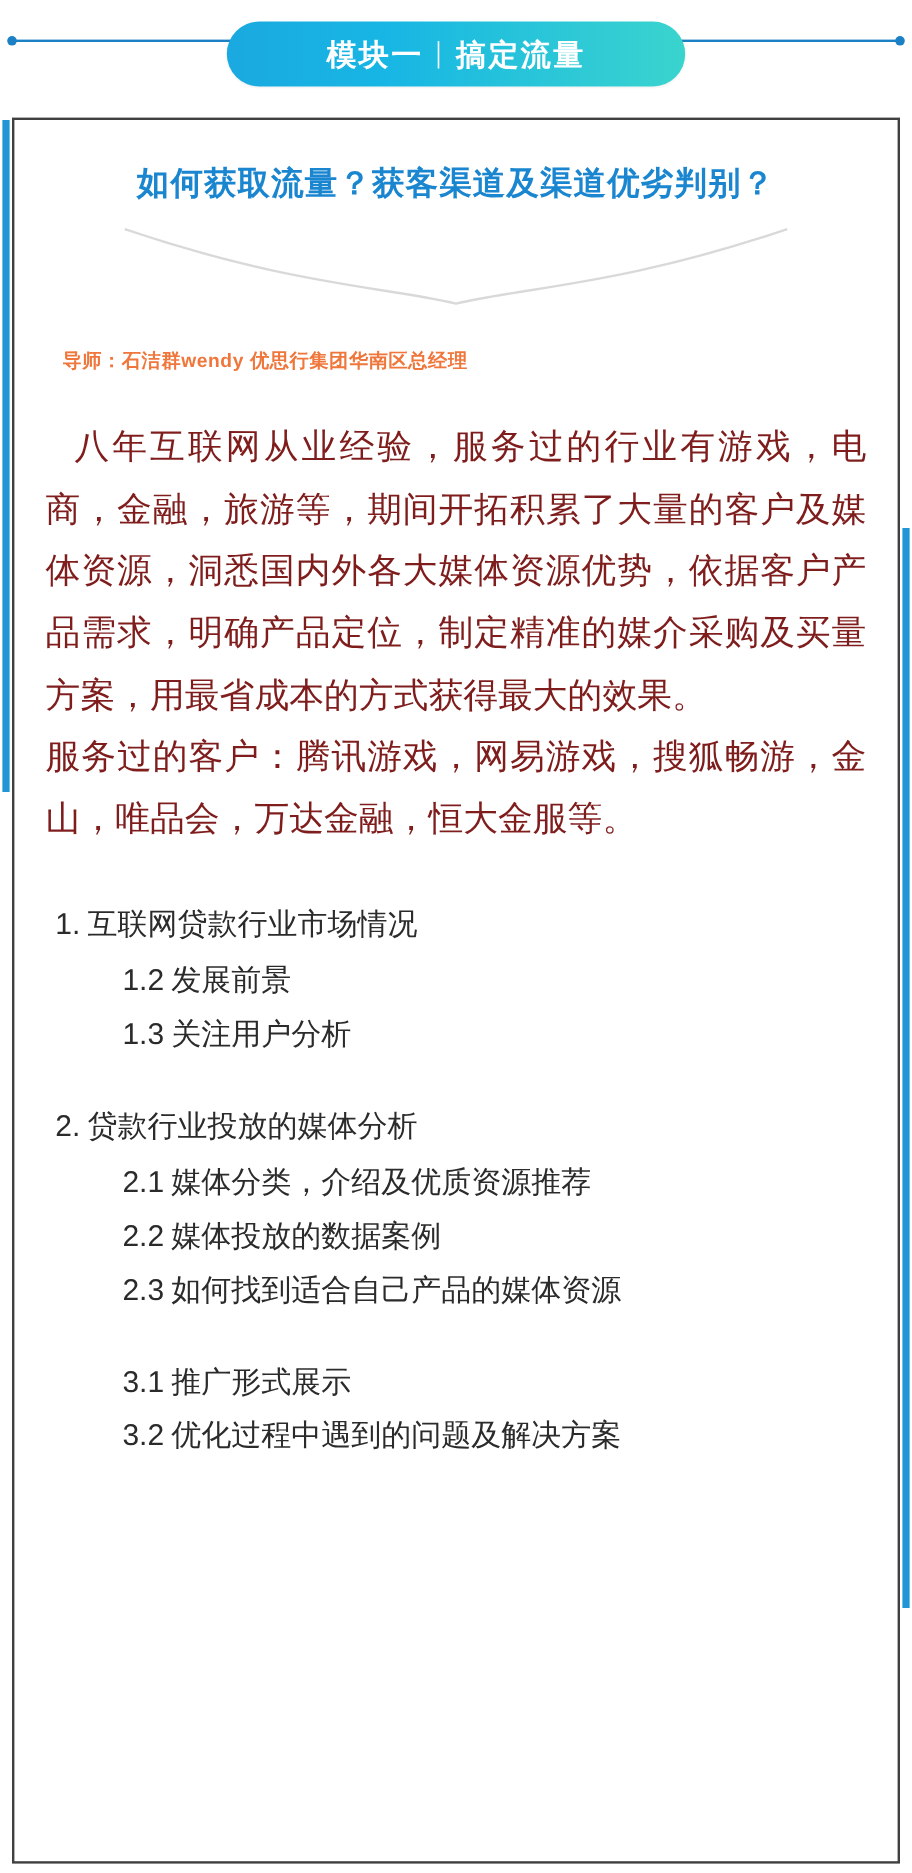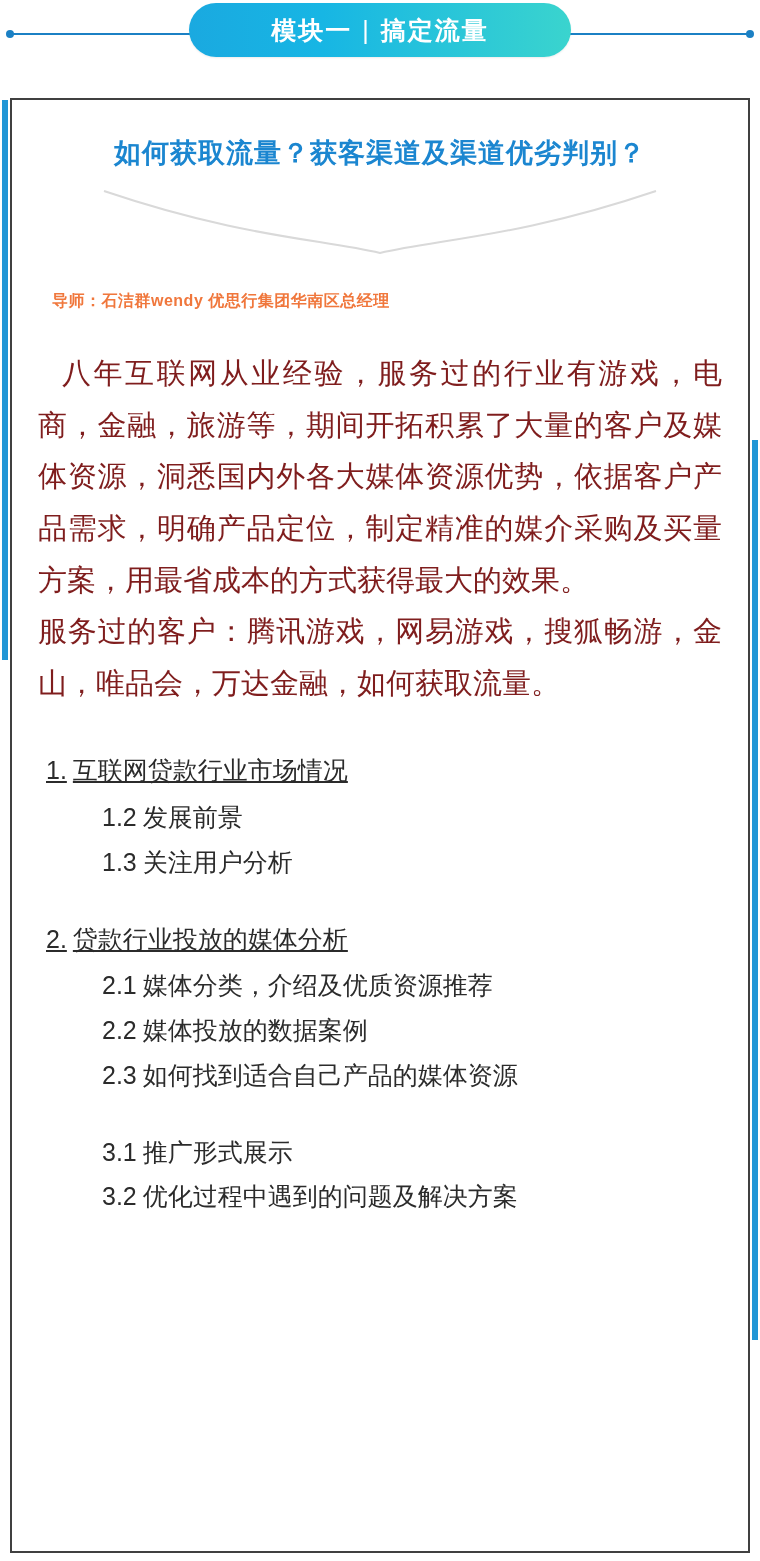--- a/index.html
+++ b/index.html
@@ -38,33 +38,34 @@
     border-radius: 50%;
     background: #1b80c4;
   }
   .banner-line:before { left: -2px; }
   .banner-line:after  { right: -2px; }
 
   .banner-pill {
     position: absolute;
     left: 50%;
     transform: translateX(-50%);
-    top: 3px;
+    top: 18px;
     width: 382px;
     height: 54px;
     border-radius: 27px;
     background: linear-gradient(90deg, #1aa9e0 0%, #17b6e4 35%, #3ad4ce 100%);
     color: #ffffff;
     display: flex;
     align-items: center;
     justify-content: center;
     letter-spacing: 2px;
     font-size: 25px;
     font-weight: bold;
     box-shadow: 0 1px 2px rgba(0,0,0,0.08);
+    font-family: Liberation Serif, serif;
   }
   .banner-pill .sep {
     margin: 0 10px;
     font-weight: normal;
   }
 
   
   .card {
     position: relative;
     margin: 8px 10px 0 10px;
@@ -125,21 +126,21 @@
   }
 
   .outline {
     margin-top: 42px;
     color: #2b2b2b;
     font-size: 25px;
     line-height: 1.55;
   }
   .outline .grp { margin-bottom: 38px; }
   .outline .grp:last-child { margin-bottom: 0; }
-  .outline .lv1 { margin: 0 0 8px 8px; text-decoration: underline; }
+  .outline .lv1 { margin: 0 0 8px 8px; }
   .outline .lv2 { margin: 0 0 6px 64px; }
   .outline .num { margin-right: 6px; }
 </style>
 </head>
 <body>
 
 <div class="banner-area">
   <div class="banner-line"></div>
   <div class="banner-pill">
     <span>模块一</span>
@@ -155,21 +156,21 @@
   <h1 class="card-title">如何获取流量？获客渠道及渠道优劣判别？</h1>
 
   <svg class="swoosh" width="560" height="70" viewBox="0 0 560 70">
     <path d="M4 4 C 140 50, 220 52, 280 66 C 340 52, 420 50, 556 4" fill="none" stroke="#d9d9d9" stroke-width="2"></path>
   </svg>
 
   <div class="lecturer">导师：石洁群wendy 优思行集团华南区总经理</div>
 
   <div class="bio">
     <p class="indent">八年互联网从业经验，服务过的行业有游戏，电商，金融，旅游等，期间开拓积累了大量的客户及媒体资源，洞悉国内外各大媒体资源优势，依据客户产品需求，明确产品定位，制定精准的媒介采购及买量方案，用最省成本的方式获得最大的效果。</p>
-    <p>服务过的客户：腾讯游戏，网易游戏，搜狐畅游，金山，唯品会，万达金融，如何获取流量。</p>
+    <p>服务过的客户：腾讯游戏，网易游戏，搜狐畅游，金山，唯品会，万达金融，恒大金服等。</p>
   </div>
 
 
   <div class="outline">
 
     <div class="grp">
       <div class="lv1">
         <span class="num">1.</span><span>互联网贷款行业市场情况</span>
       </div>
       <div class="lv2">

